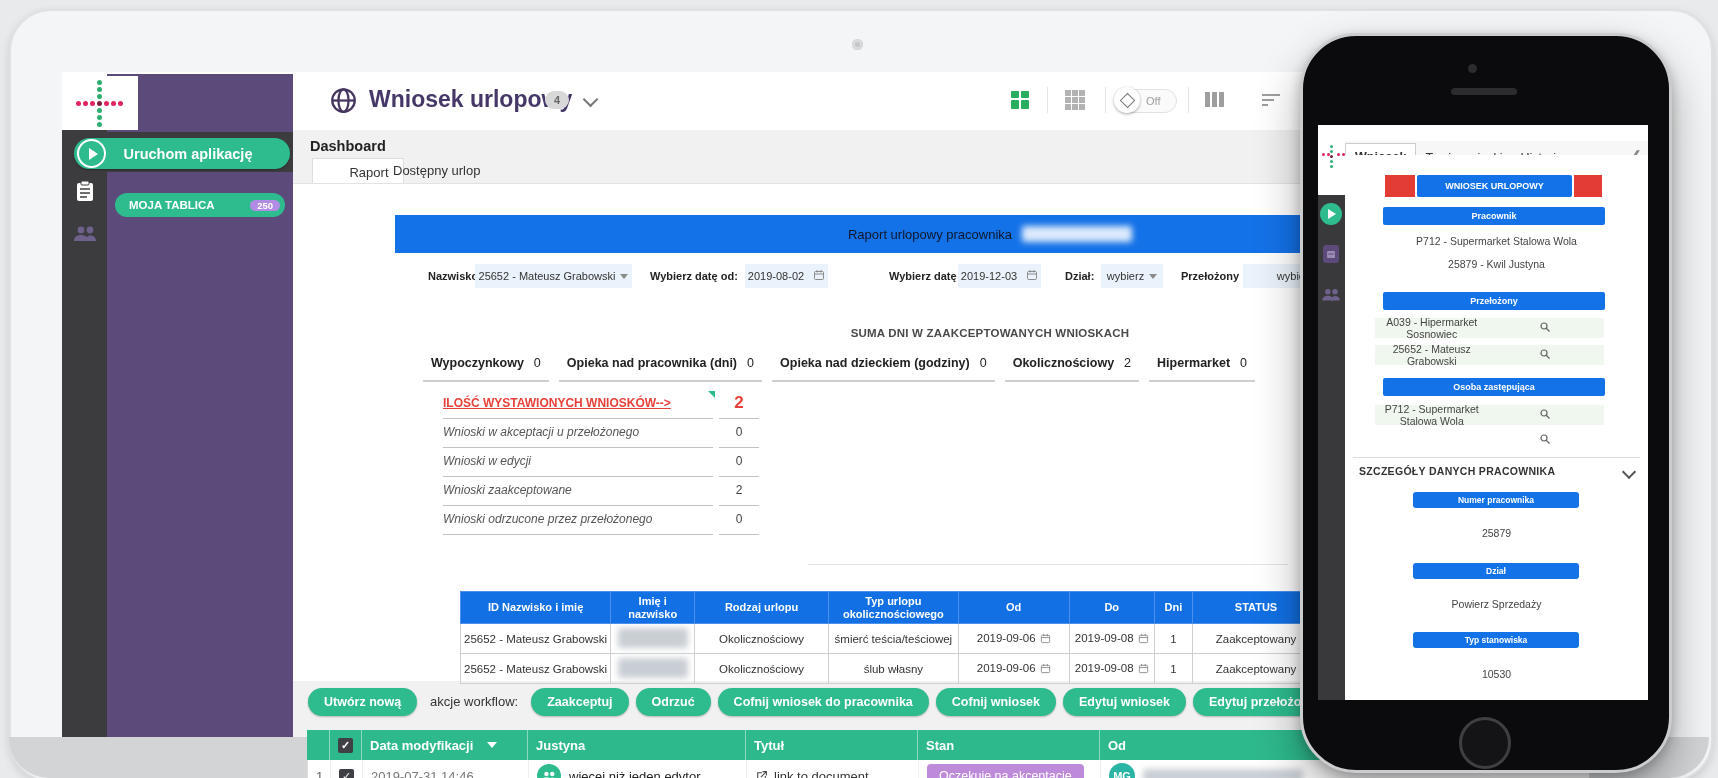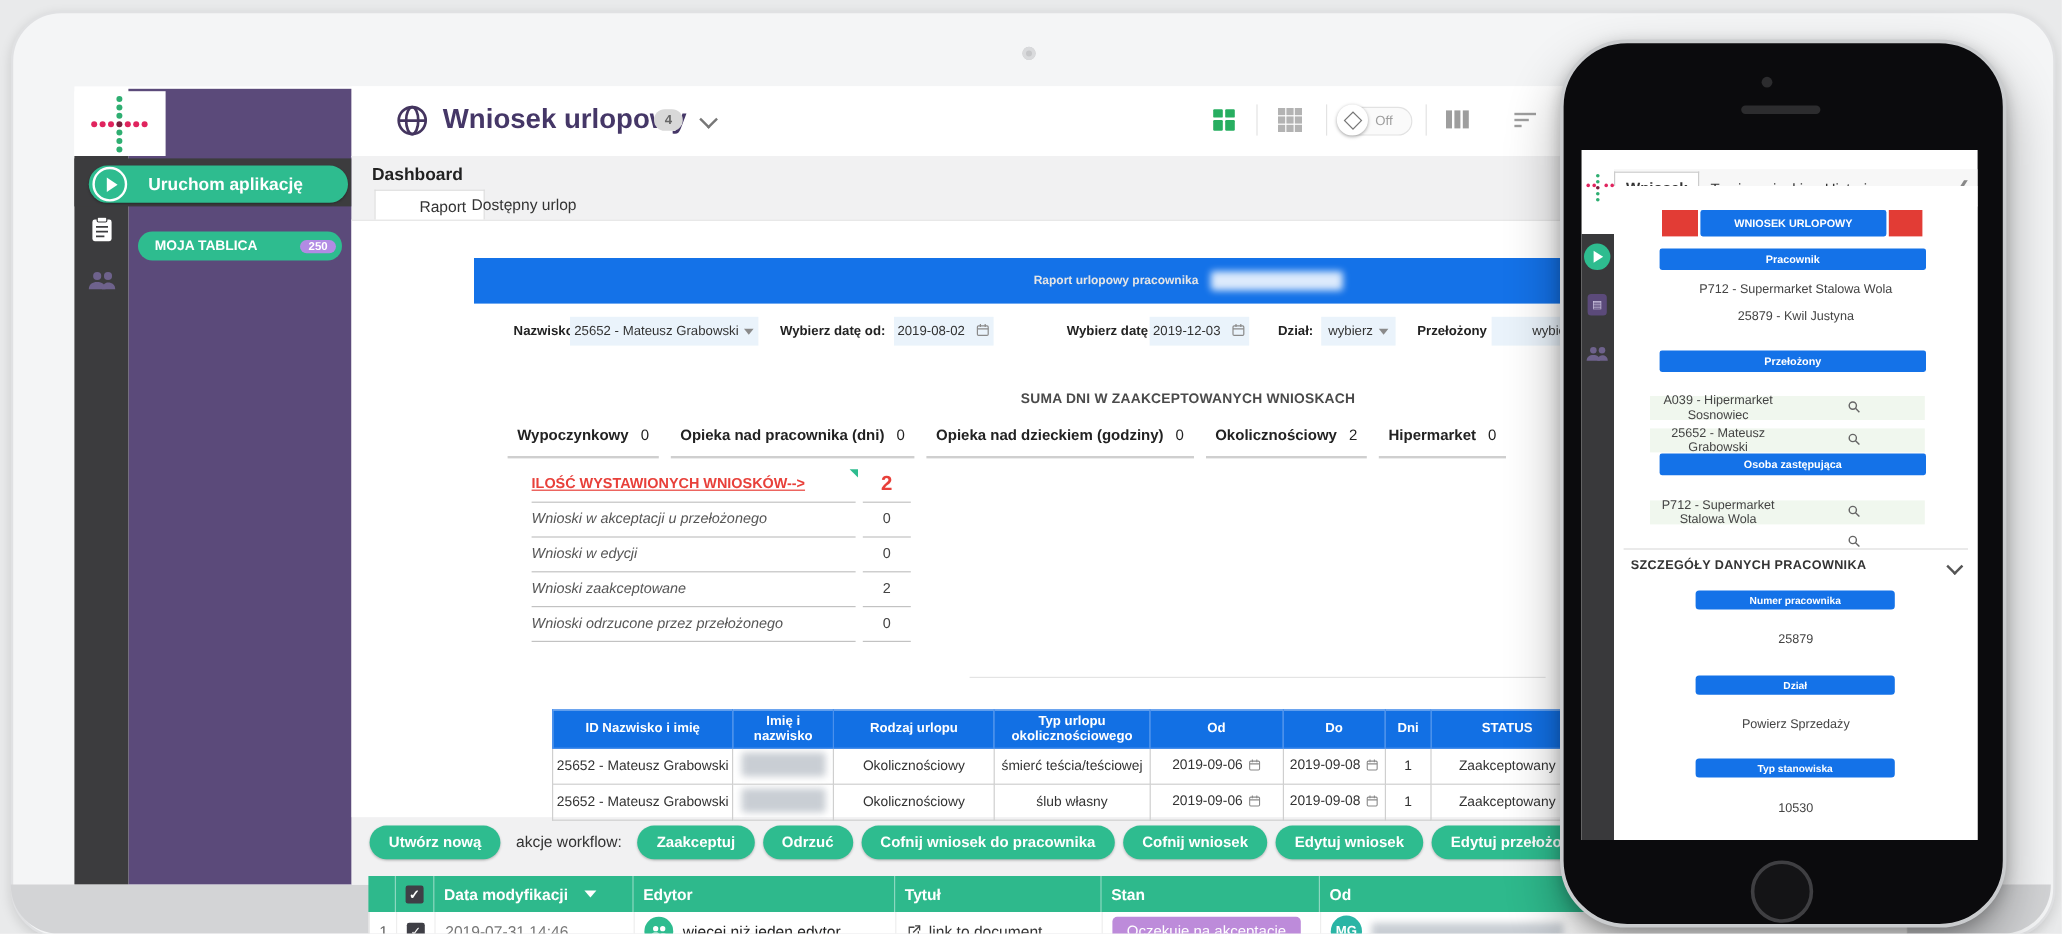--- a/index.html
+++ b/index.html
@@ -59,21 +59,21 @@
   
   .content{left:231px;top:58px;width:1307px;height:607px;background:#f1f1f2;}
   .dash-title{left:17px;top:8px;font-size:14.5px;font-weight:bold;color:#222;}
   .tab-active{left:19px;top:28px;width:68px;height:26px;background:#fff;border:1px solid #ddd;
               border-bottom:none;display:flex;align-items:center;justify-content:center;
               font-size:13px;color:#333;cursor:pointer;padding-left:22px;}
   .tab-plain{left:100px;top:33px;font-size:13px;color:#333;cursor:pointer;}
   .panel{left:0;top:53px;width:1307px;height:497px;background:#fff;border-top:1px solid #e3e3e3;}
   .banner{left:102px;top:31px;width:1190px;height:38px;background:#1472e8;display:flex;
           align-items:center;justify-content:center;gap:10px;}
-  .banner-text{color:#e5e5e5;font-weight:bold;font-size:10px;}
+  .banner-text{color:#0f172a;font-weight:normal;font-size:13px;}
   .blur{filter:blur(3px);background:#c9ced4;border-radius:2px;display:inline-block;}
   .banner-blur{width:110px;height:16px;background:rgba(255,255,255,.85);}
   .filters{left:0;top:80px;width:1307px;height:26px;font-size:11px;color:#222;}
   .f-label{font-weight:bold;top:6px;}
   .f-box{background:#eaf3fb;height:24px;display:flex;align-items:center;justify-content:center;
          gap:5px;font-size:11px;color:#333;cursor:pointer;}
   .f-arrow{width:0;height:0;border-left:4px solid transparent;border-right:4px solid transparent;
            border-top:5px solid #8a8a8a;}
   .suma{left:102px;top:143px;width:1190px;text-align:center;font-size:11.5px;font-weight:bold;
         color:#4a4a4a;letter-spacing:.2px;}
@@ -147,21 +147,21 @@
            display:flex;align-items:center;justify-content:center;color:#cfc6e2;font-size:9px;}
   .ph-tabs{left:27px;top:16px;width:303px;height:30px;background:#f7f7f7;border-bottom:1px solid #ddd;
            display:flex;align-items:flex-end;font-size:12.5px;color:#333;}
   .ph-tab{padding:6px 9px;cursor:pointer;}
   .ph-tab.on{background:#fff;border:1px solid #ccc;border-bottom:1px solid #fff;font-weight:bold;}
   .ph-back{margin-left:auto;margin-right:6px;color:#888;font-size:14px;align-self:center;cursor:pointer;}
   .ph-content{left:27px;top:30px;width:303px;height:545px;background:#fff;font-size:10.5px;color:#444;}
   .ph-red{width:30px;height:22px;background:#e23c35;}
   .ph-bluebar{background:#1472e8;color:#fff;font-weight:bold;text-align:center;border-radius:2px;}
   .ph-val{text-align:center;color:#444;}
-  .ph-valrow{left:30px;width:229px;height:20px;background:#f0f7ee;display:flex;align-items:center;margin-top:12px;}
+  .ph-valrow{left:30px;width:229px;height:20px;background:#f0f7ee;display:flex;align-items:center;}
   .ph-valrow span{flex:1;text-align:center;}
   .ph-div{left:8px;width:287px;height:1px;background:#ddd;}
   .ph-chevron{width:8px;height:8px;border-right:2px solid #555;border-bottom:2px solid #555;
               transform:rotate(45deg);}
   .mag{flex:0 0 auto;margin-right:2px;}
 </style>
 </head>
 <body>
 
 <div class="abs laptop"></div>
@@ -450,21 +450,21 @@
       <div class="docs-head">
         <div style="width:23px;"></div>
         <div style="width:32px;">
             <span class="cb">✓</span>
           </div>
         <div style="width:166px;">
             <span>Data modyfikacji</span>
             <span class="sortarr"></span>
           </div>
         <div style="width:218px;">
-            <span>Edytor</span>
+            <span>Justyna</span>
           </div>
         <div style="width:172px;">
             <span>Tytuł</span>
           </div>
         <div style="width:182px;">
             <span>Stan</span>
           </div>
         <div style="width:488px;border-right:none;">
             <span>Od</span>
           </div>

